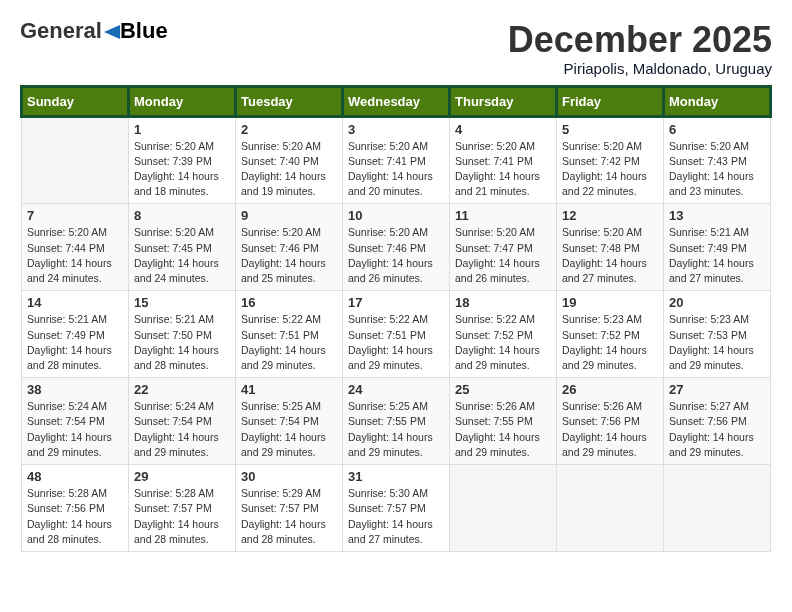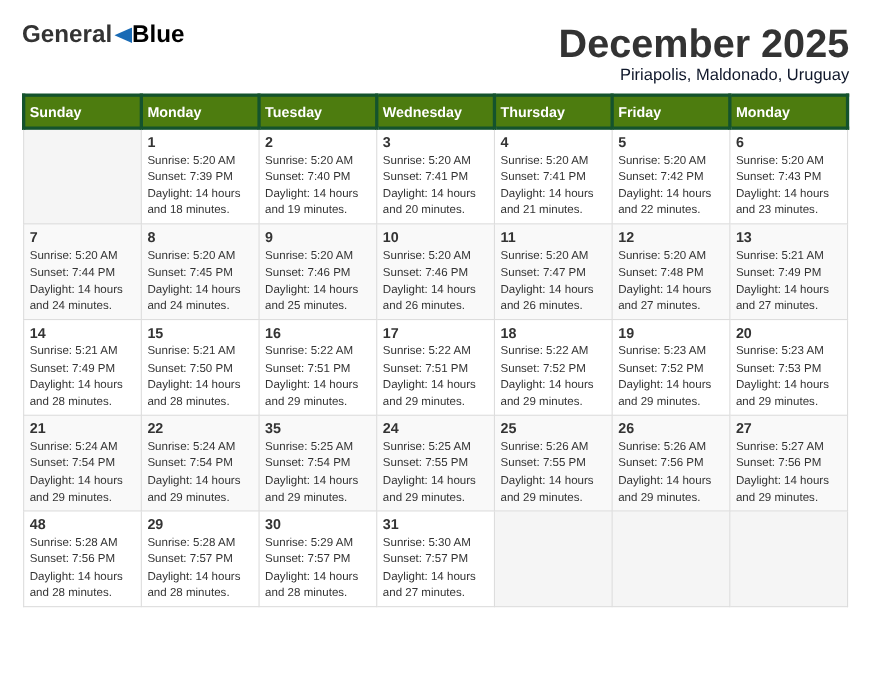--- a/index.html
+++ b/index.html
@@ -207,29 +207,29 @@
         <span class="day-num">19</span>
         <span class="day-detail">Sunrise: 5:23 AM<br>Sunset: 7:52 PM<br>Daylight: 14 hours and 29 minutes.</span>
       </td>
         <td>
         <span class="day-num">20</span>
         <span class="day-detail">Sunrise: 5:23 AM<br>Sunset: 7:53 PM<br>Daylight: 14 hours and 29 minutes.</span>
       </td>
       </tr>
       <tr>
         <td>
-        <span class="day-num">21</span>
+        <span class="day-num">38</span>
         <span class="day-detail">Sunrise: 5:24 AM<br>Sunset: 7:54 PM<br>Daylight: 14 hours and 29 minutes.</span>
       </td>
         <td>
         <span class="day-num">22</span>
         <span class="day-detail">Sunrise: 5:24 AM<br>Sunset: 7:54 PM<br>Daylight: 14 hours and 29 minutes.</span>
       </td>
         <td>
-        <span class="day-num">35</span>
+        <span class="day-num">41</span>
         <span class="day-detail">Sunrise: 5:25 AM<br>Sunset: 7:54 PM<br>Daylight: 14 hours and 29 minutes.</span>
       </td>
         <td>
         <span class="day-num">24</span>
         <span class="day-detail">Sunrise: 5:25 AM<br>Sunset: 7:55 PM<br>Daylight: 14 hours and 29 minutes.</span>
       </td>
         <td>
         <span class="day-num">25</span>
         <span class="day-detail">Sunrise: 5:26 AM<br>Sunset: 7:55 PM<br>Daylight: 14 hours and 29 minutes.</span>
       </td>

